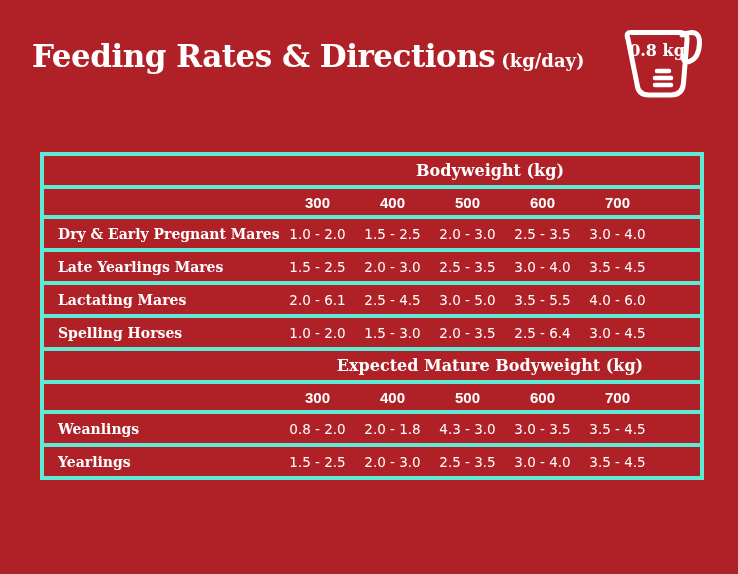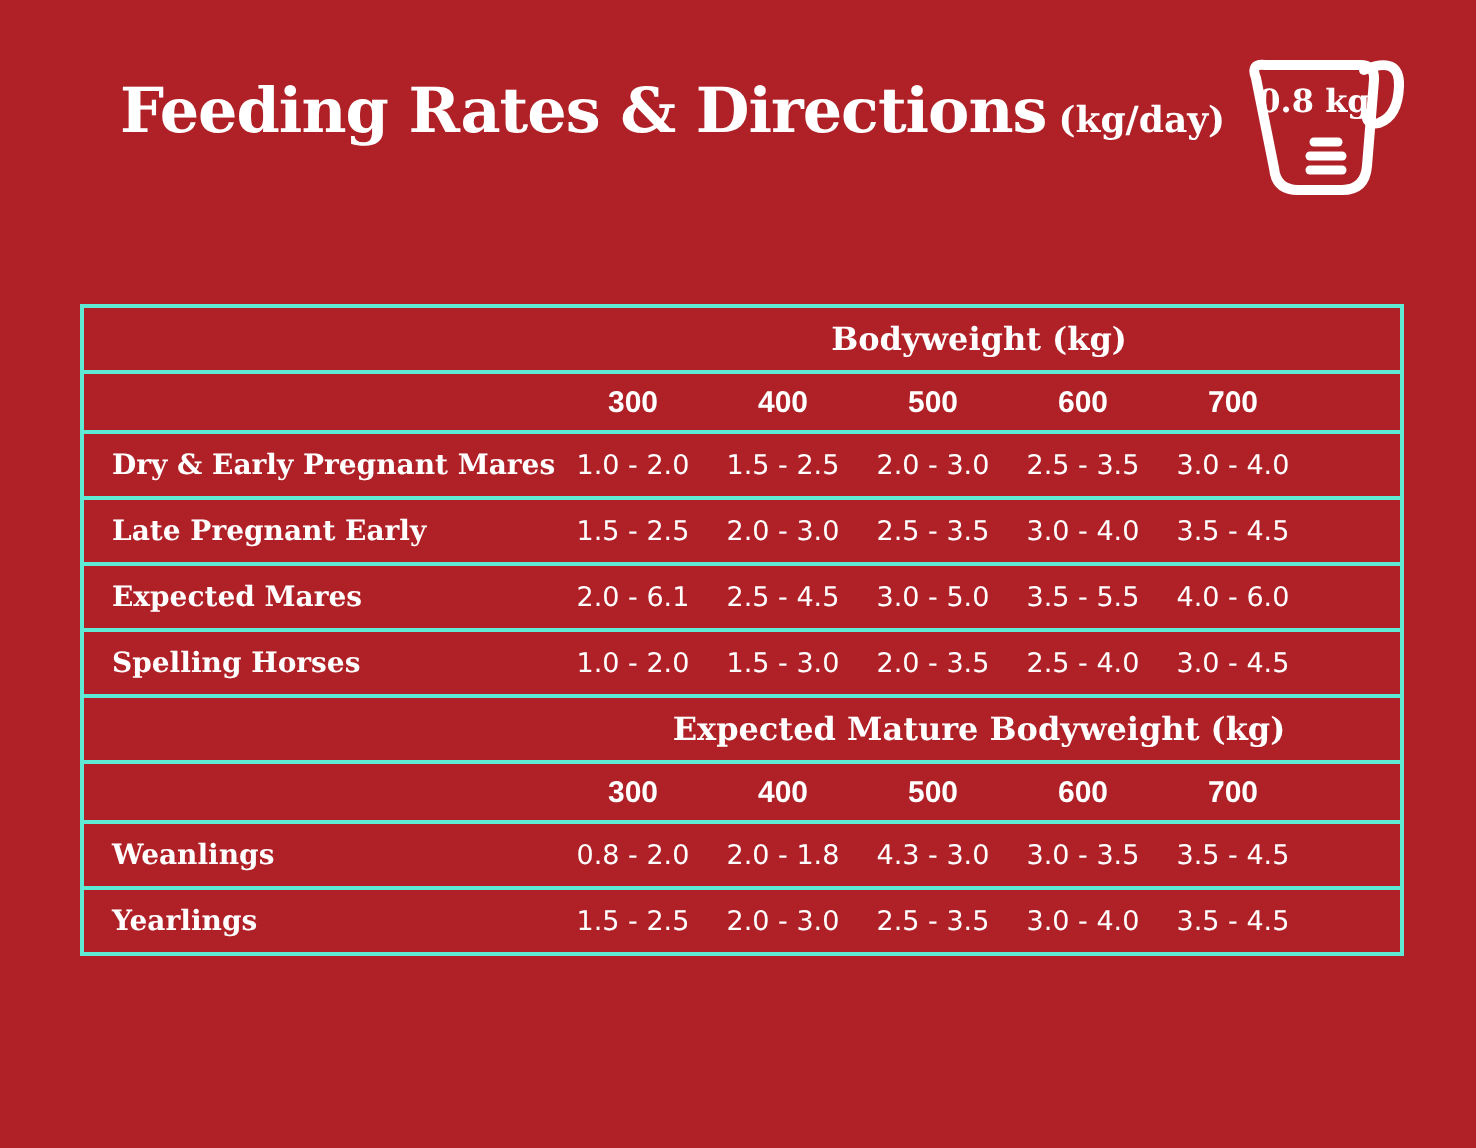--- a/index.html
+++ b/index.html
@@ -6,21 +6,21 @@
   html, body { width: 738px; height: 574px; }
   body {
     position: relative;
     background: #B02127;
     overflow: hidden;
     font-family: "DejaVu Serif", serif;
     color: #FFFFFF;
   }
   .page-header {
     position: absolute;
-    left: 60px;
+    left: 32px;
     top: 38px;
     white-space: nowrap;
   }
   .page-title {
     font-family: "DejaVu Serif", serif;
     font-weight: bold;
     font-size: 31px;
     letter-spacing: -0.5px;
     color: #FFFFFF;
   }
@@ -39,21 +39,21 @@
   }
   table.rates {
     position: absolute;
     left: 40px;
     top: 152px;
     width: 660px;
     border-collapse: collapse;
     table-layout: fixed;
     color: #FFFFFF;
   }
-  table.rates, table.rates tr { border: 2px solid #5eead4; }
+  table.rates, table.rates tr { border: 4px solid #5eead4; }
   table.rates td { border: none; vertical-align: middle; }
   td.section-cell {
     text-align: center;
     font-family: "DejaVu Serif", serif;
     font-weight: bold;
     font-size: 16px;
     height: 32px;
   }
   td.col-head {
     text-align: center;
@@ -129,43 +129,43 @@
     <tr>
       <td class="label-cell">Dry &amp; Early Pregnant Mares</td>
       <td class="val-cell">1.0 - 2.0</td>
       <td class="val-cell">1.5 - 2.5</td>
       <td class="val-cell">2.0 - 3.0</td>
       <td class="val-cell">2.5 - 3.5</td>
       <td class="val-cell">3.0 - 4.0</td>
       <td></td>
     </tr>
     <tr>
-      <td class="label-cell">Late Pregnant Early</td>
+      <td class="label-cell">Late Yearlings Mares</td>
       <td class="val-cell">1.5 - 2.5</td>
       <td class="val-cell">2.0 - 3.0</td>
       <td class="val-cell">2.5 - 3.5</td>
       <td class="val-cell">3.0 - 4.0</td>
       <td class="val-cell">3.5 - 4.5</td>
       <td></td>
     </tr>
     <tr>
-      <td class="label-cell">Expected Mares</td>
+      <td class="label-cell">Lactating Mares</td>
       <td class="val-cell">2.0 - 6.1</td>
       <td class="val-cell">2.5 - 4.5</td>
       <td class="val-cell">3.0 - 5.0</td>
       <td class="val-cell">3.5 - 5.5</td>
       <td class="val-cell">4.0 - 6.0</td>
       <td></td>
     </tr>
     <tr>
       <td class="label-cell">Spelling Horses</td>
       <td class="val-cell">1.0 - 2.0</td>
       <td class="val-cell">1.5 - 3.0</td>
       <td class="val-cell">2.0 - 3.5</td>
-      <td class="val-cell">2.5 - 4.0</td>
+      <td class="val-cell">2.5 - 6.4</td>
       <td class="val-cell">3.0 - 4.5</td>
       <td></td>
     </tr>
 
     <tr>
       <td class="label-cell"></td>
       <td class="section-cell" colspan="6">Expected Mature Bodyweight (kg)</td>
     </tr>
     <tr>
       <td></td>

